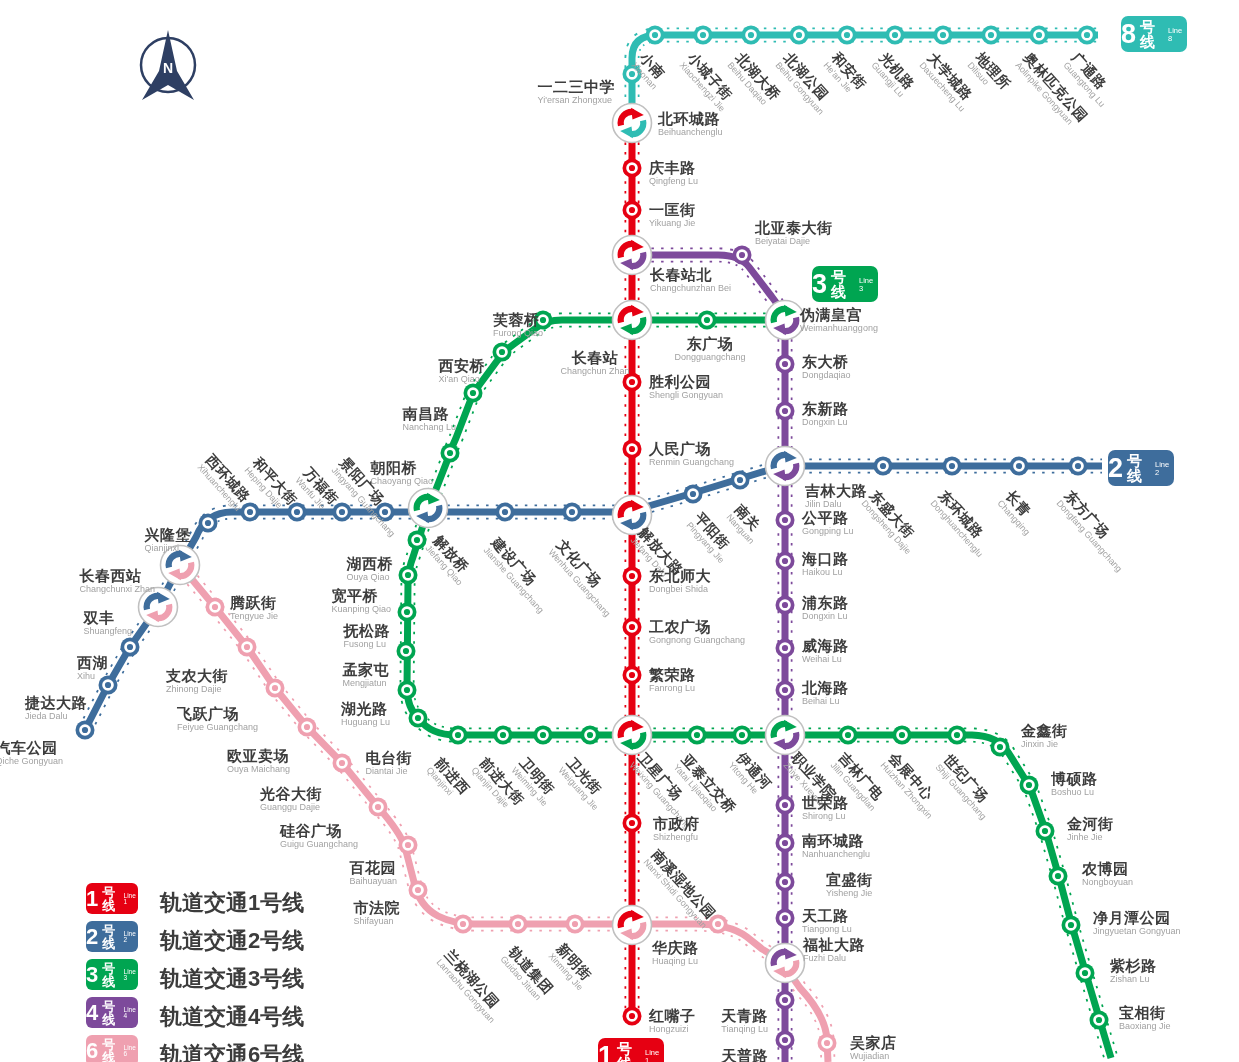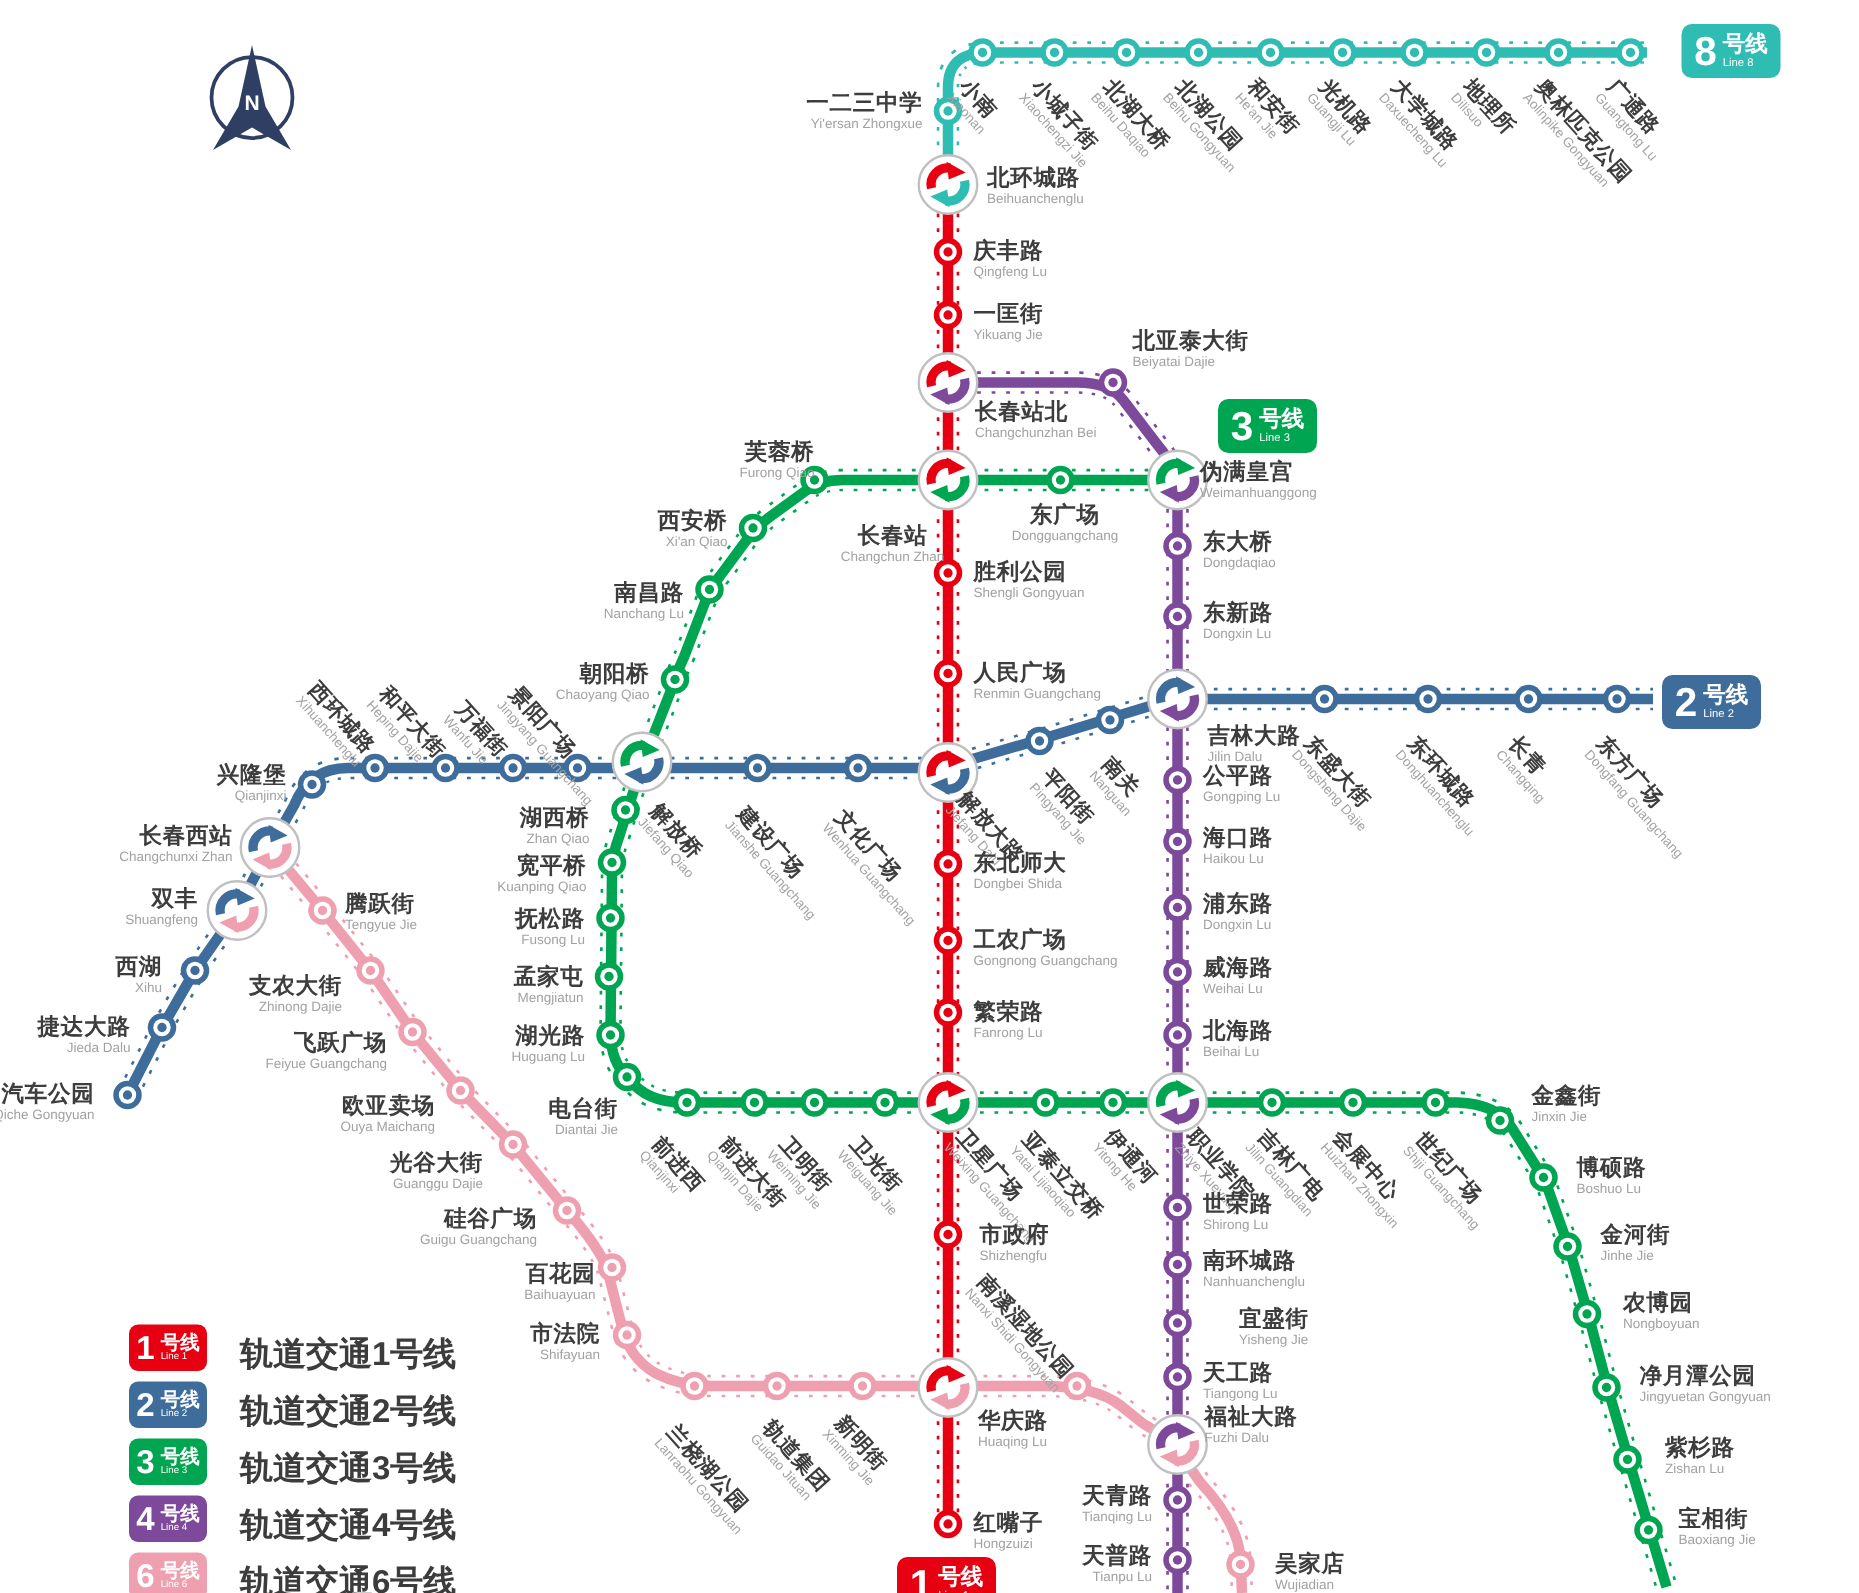--- a/index.html
+++ b/index.html
@@ -4,25 +4,25 @@
 <style>
   html,body{margin:0;padding:0;background:#fff;}
   #stage{position:relative;width:1239px;height:1062px;overflow:hidden;background:#fff;
          font-family:"Liberation Sans","DejaVu Sans",sans-serif;}
   #rails{position:absolute;left:0;top:0;}
   .lbl{position:absolute;line-height:1.04;white-space:nowrap;}
   .lbl .cn{display:block;font-size:15px;font-weight:700;color:#3d3d3d;letter-spacing:.5px;}
   .lbl .en{display:block;font-size:9px;font-weight:400;color:#a2a2a2;margin-top:1px;letter-spacing:0;}
   .lbl.rot{transform:rotate(48deg);transform-origin:0 0;}
   .lbl.rot .cn{font-size:14px;}
-  .lbl.tr{text-align:right;}
+  .lbl.tr{margin-top:18px;}
   .lbl.tc{text-align:center;transform:translateX(-50%);}
   .badge{position:absolute;border-radius:7px;color:#fff;display:flex;align-items:center;justify-content:center;gap:4px;}
   .badge .num{font-weight:700;}
-  .badge .txt{display:flex;flex-direction:column;}
+  .badge .txt{display:flex;flex-direction:row;align-items:center;}
   .badge .suf{font-weight:700;line-height:1;}
   .badge .sub{line-height:1;margin-top:1px;}
   .badge.big{width:66px;height:36px;}
   .badge.big .num{font-size:27px;}
   .badge.big .suf{font-size:15px;}
   .badge.big .sub{font-size:7.5px;}
   .badge.sm{width:52px;height:31px;border-radius:6px;}
   .badge.sm .num{font-size:22px;}
   .badge.sm .suf{font-size:13px;}
   .badge.sm .sub{font-size:6.5px;}
@@ -873,21 +873,21 @@
       <div class="lbl tr" style="right: 783px; top: 388px;">
         <span class="cn">南昌路</span>
         <span class="en">Nanchang Lu</span>
       </div>
       <div class="lbl tr" style="right: 806px; top: 442px;">
         <span class="cn">朝阳桥</span>
         <span class="en">Chaoyang Qiao</span>
       </div>
       <div class="lbl tr" style="right: 846px; top: 538px;">
         <span class="cn">湖西桥</span>
-        <span class="en">Zhan Qiao</span>
+        <span class="en">Ouya Qiao</span>
       </div>
       <div class="lbl tr" style="right: 848px; top: 570px;">
         <span class="cn">宽平桥</span>
         <span class="en">Kuanping Qiao</span>
       </div>
       <div class="lbl tr" style="right: 849px; top: 605px;">
         <span class="cn">抚松路</span>
         <span class="en">Fusong Lu</span>
       </div>
       <div class="lbl tr" style="right: 850px; top: 644px;">

